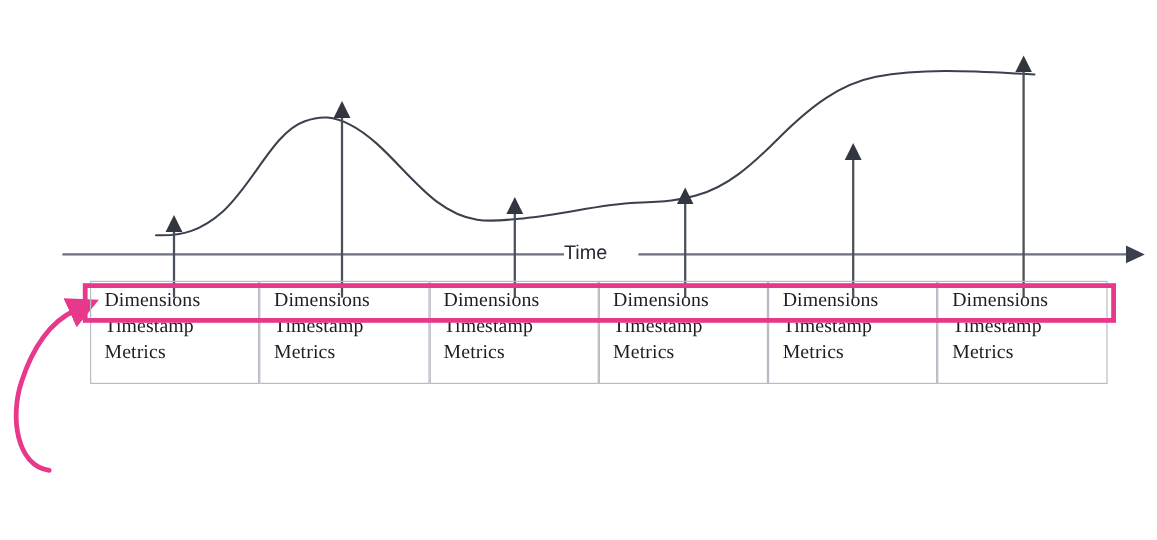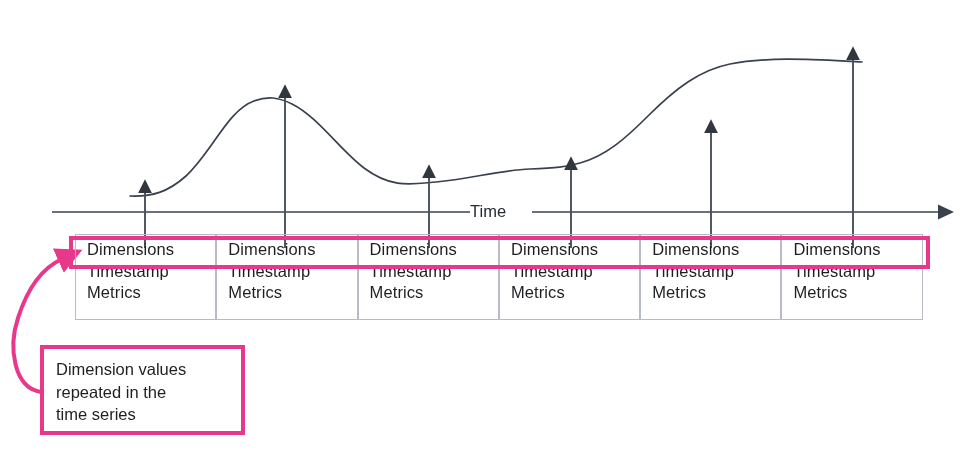--- a/index.html
+++ b/index.html
@@ -21,20 +21,21 @@
     display:flex;
     gap:0;
   }
   .record-box{
     flex:0 0 141.3px;
     box-sizing:border-box;
     border:1px solid #b7bcc4;
     background:transparent;
     padding:4px 0 0 11px;
     margin-right:0;
+    font-family:Liberation Serif, serif;
   }
   .record-box + .record-box{margin-left:0;}
   .record-line{
     font-size:16.5px;
     line-height:21.5px;
     color:#1d1f22;
     white-space:nowrap;
     letter-spacing:0.1px;
   }
 
@@ -153,19 +154,14 @@
     </div>
     <div class="record-box">
       <div class="record-line">Dimensions</div>
       <div class="record-line">Timestamp</div>
       <div class="record-line">Metrics</div>
     </div>
   </div>
 
   <div class="highlight-rect"></div>
 
-  <div class="callout-box">
-    <div class="callout-line">Dimension values</div>
-    <div class="callout-line">repeated in the</div>
-    <div class="callout-line">time series</div>
-  </div>
 
 </div>
 
 </body></html>

